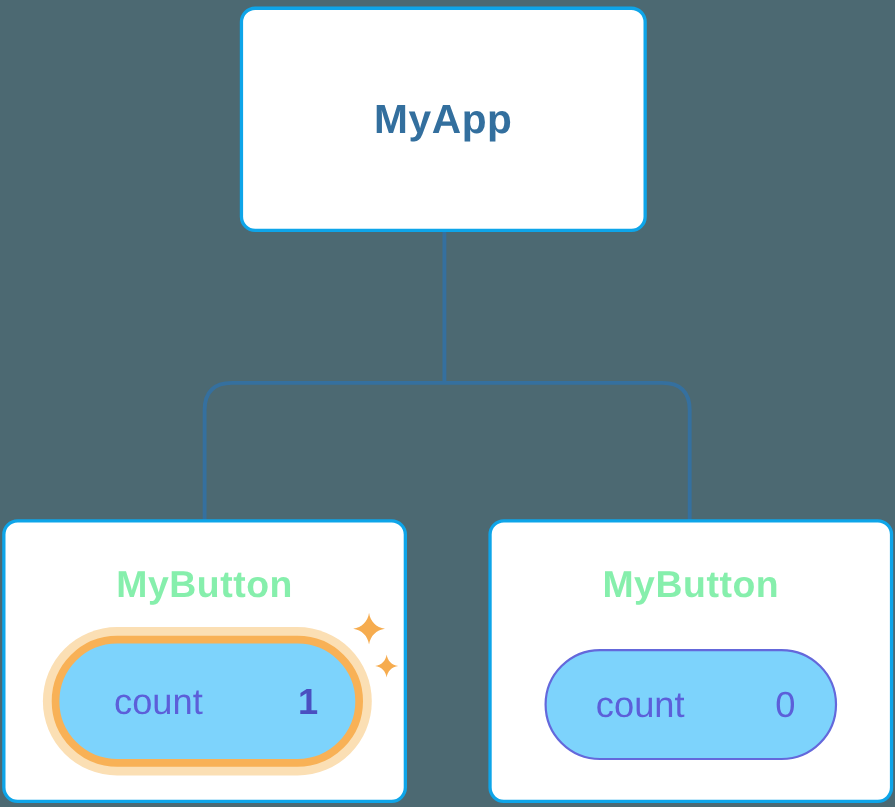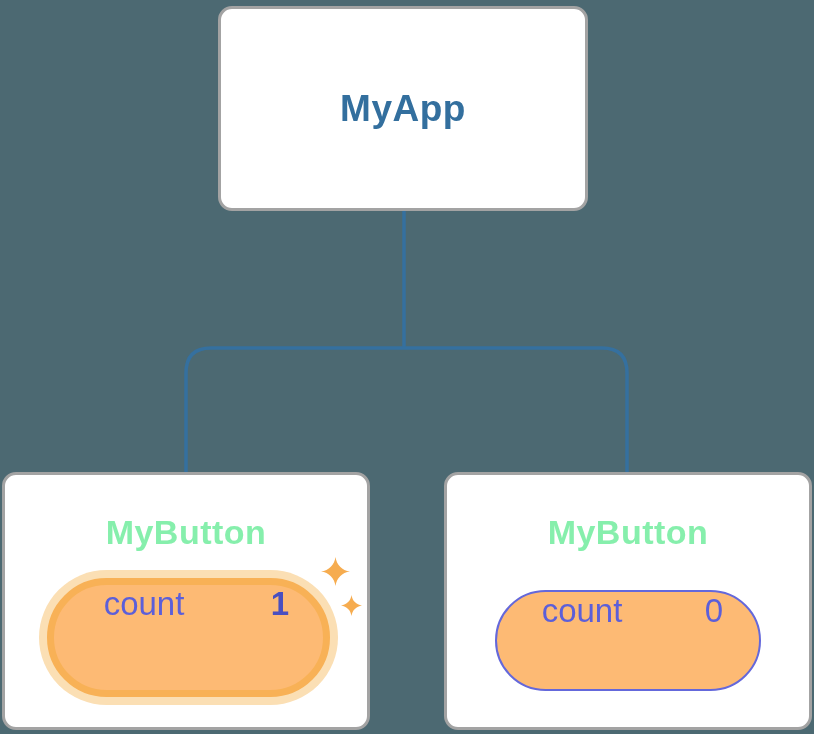--- a/index.html
+++ b/index.html
@@ -16,21 +16,21 @@
     overflow: hidden;
   }
   .connectors {
     position: absolute;
     left: 0; top: 0;
     width: 814px; height: 734px;
   }
   .card {
     position: absolute;
     background: #ffffff;
-    border: 3px solid #a3a3a3;
+    border: 3px solid #0ea5e9;
     border-radius: 14px;
     box-sizing: border-box;
   }
   .card-root {
     left: 218px; top: 6px;
     width: 370px; height: 205px;
     display: flex;
     align-items: center;
     justify-content: center;
   }
@@ -49,24 +49,24 @@
     text-align: center;
     color: #86efac;
     font-size: 34px;
     font-weight: 700;
     letter-spacing: 0.5px;
   }
   .title-left  { left: 2px; }
   .title-right { left: 444px; }
   .pill {
     position: absolute;
-    background: #fdba74;
+    background: #7dd3fc;
     box-sizing: border-box;
     display: flex;
-    align-items: flex-start;
+    align-items: center;
     overflow: hidden;
   }
   .pill-highlighted {
     left: 47px; top: 578px;
     width: 283px; height: 119px;
     border: 7px solid #F8B156;
     border-radius: 60px;
     box-shadow: 0 0 0 8px #FBDFB4;
   }
   .pill-plain {

